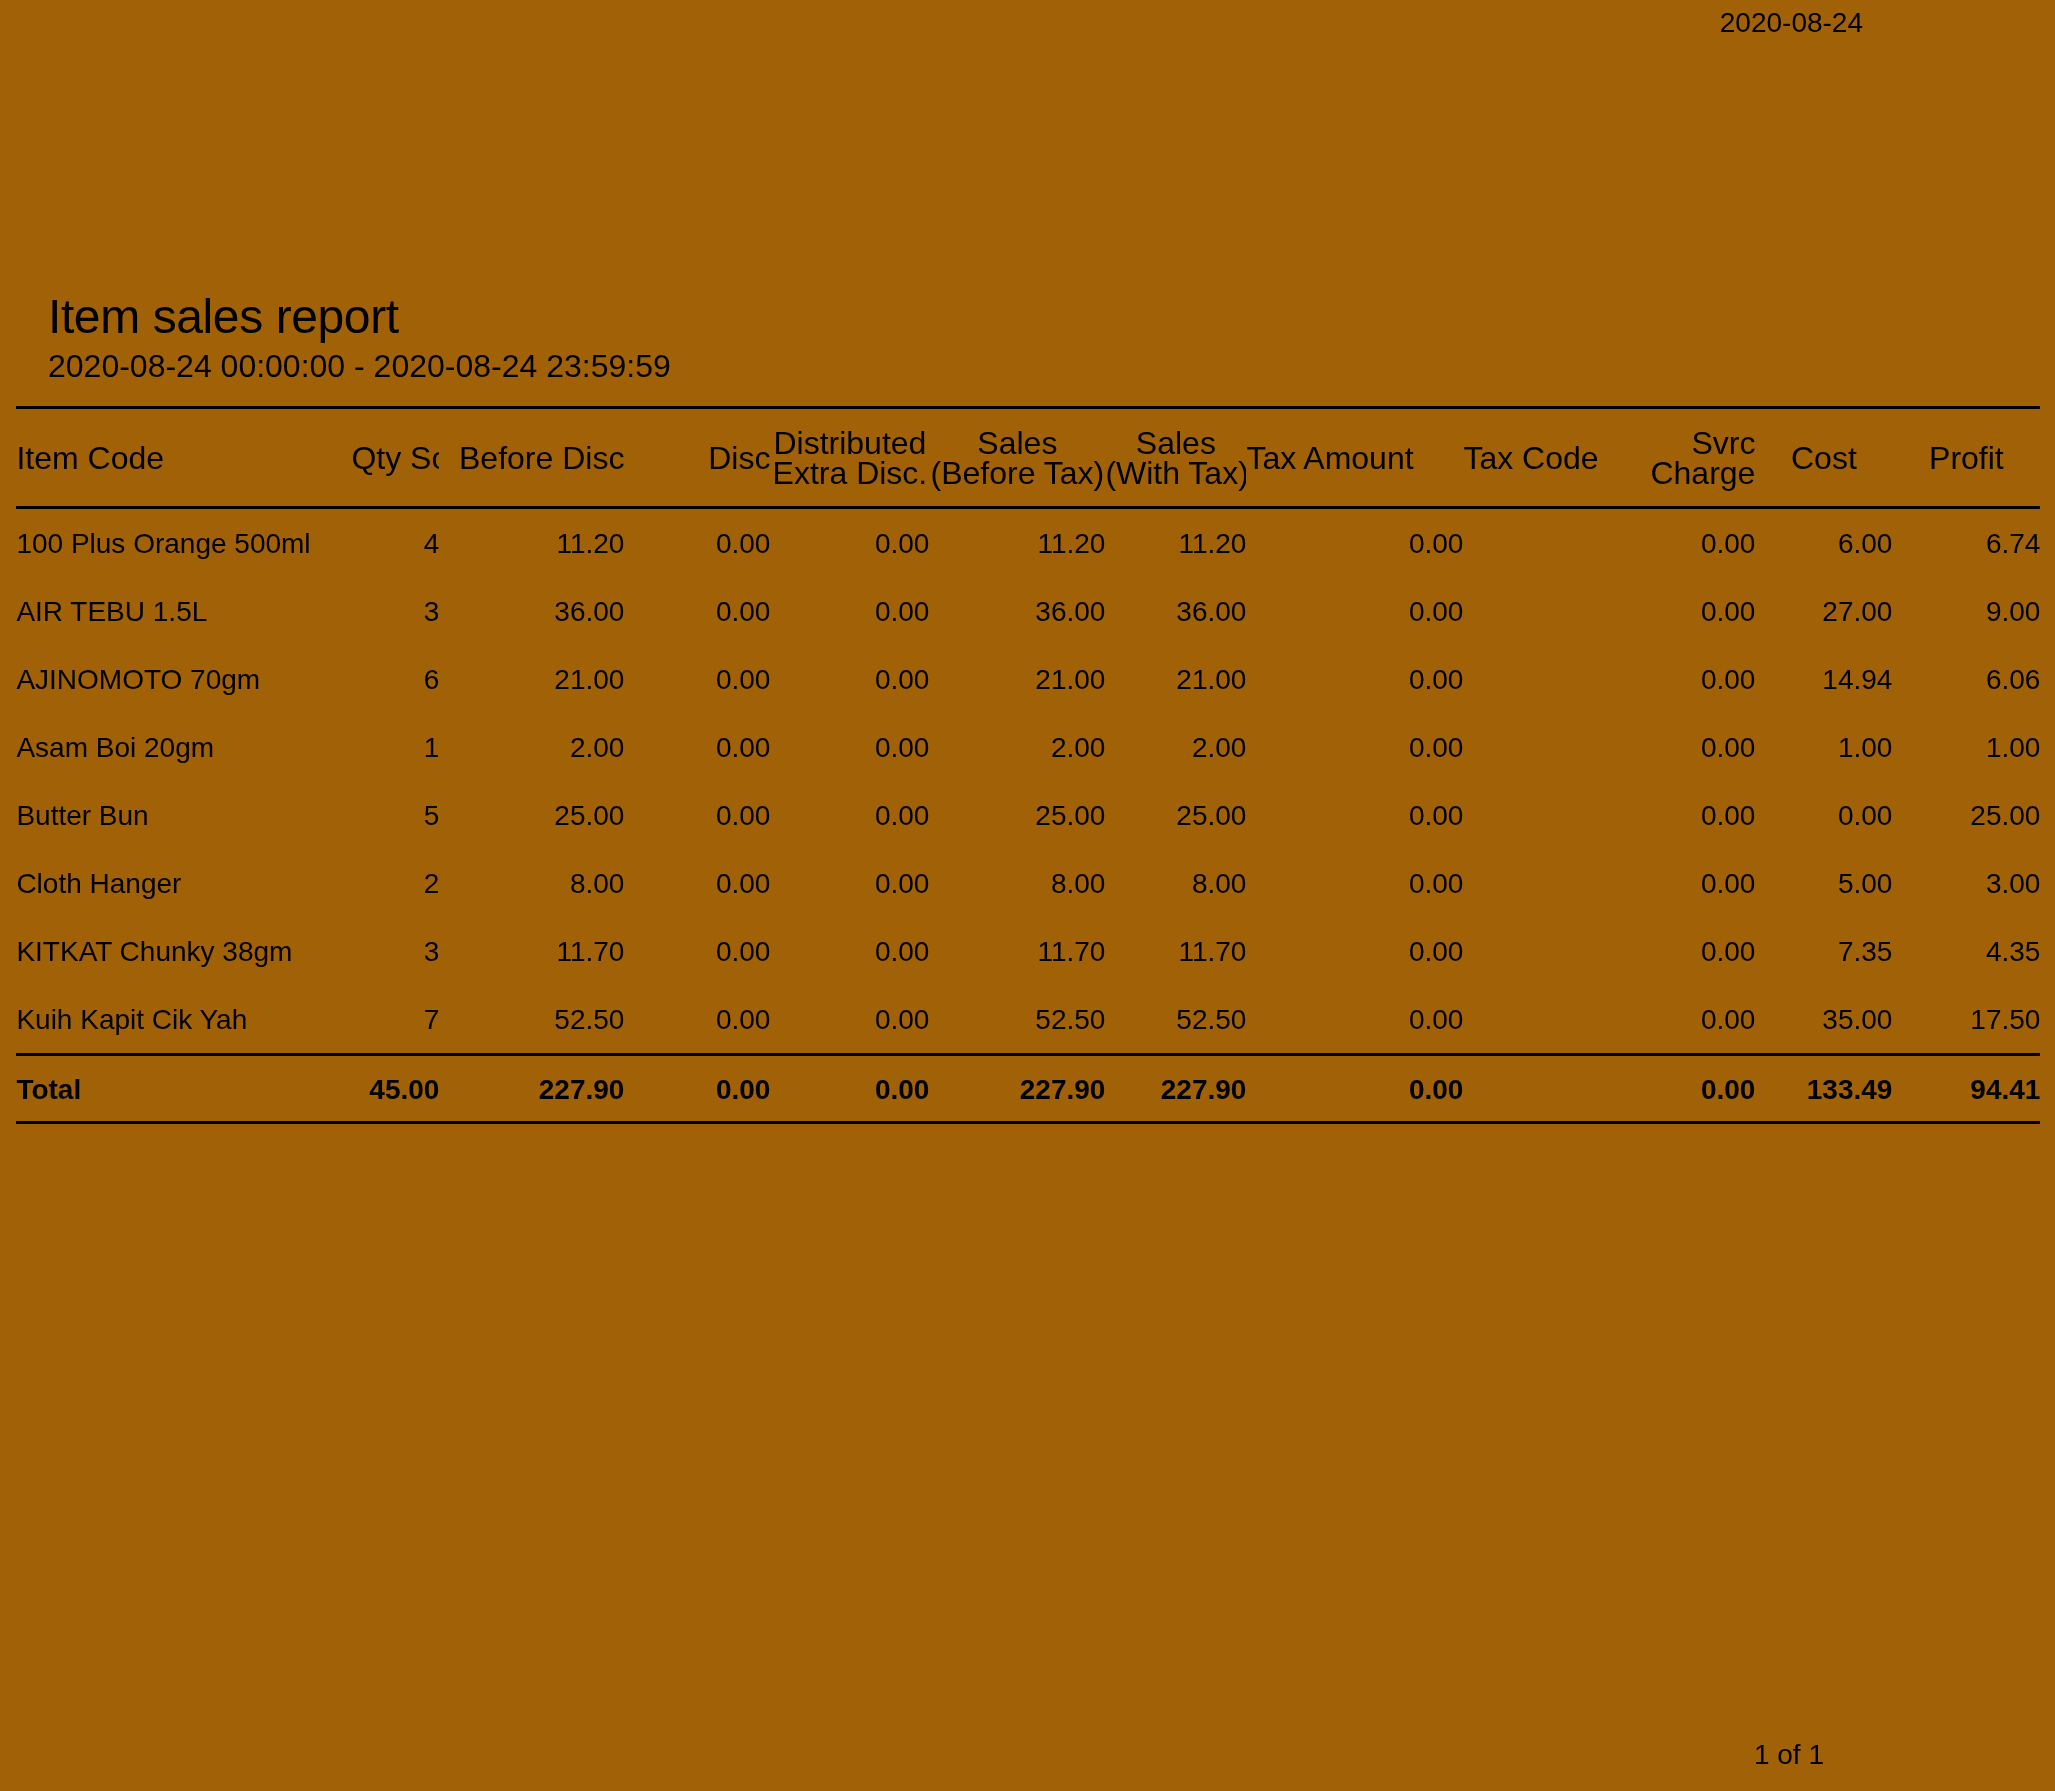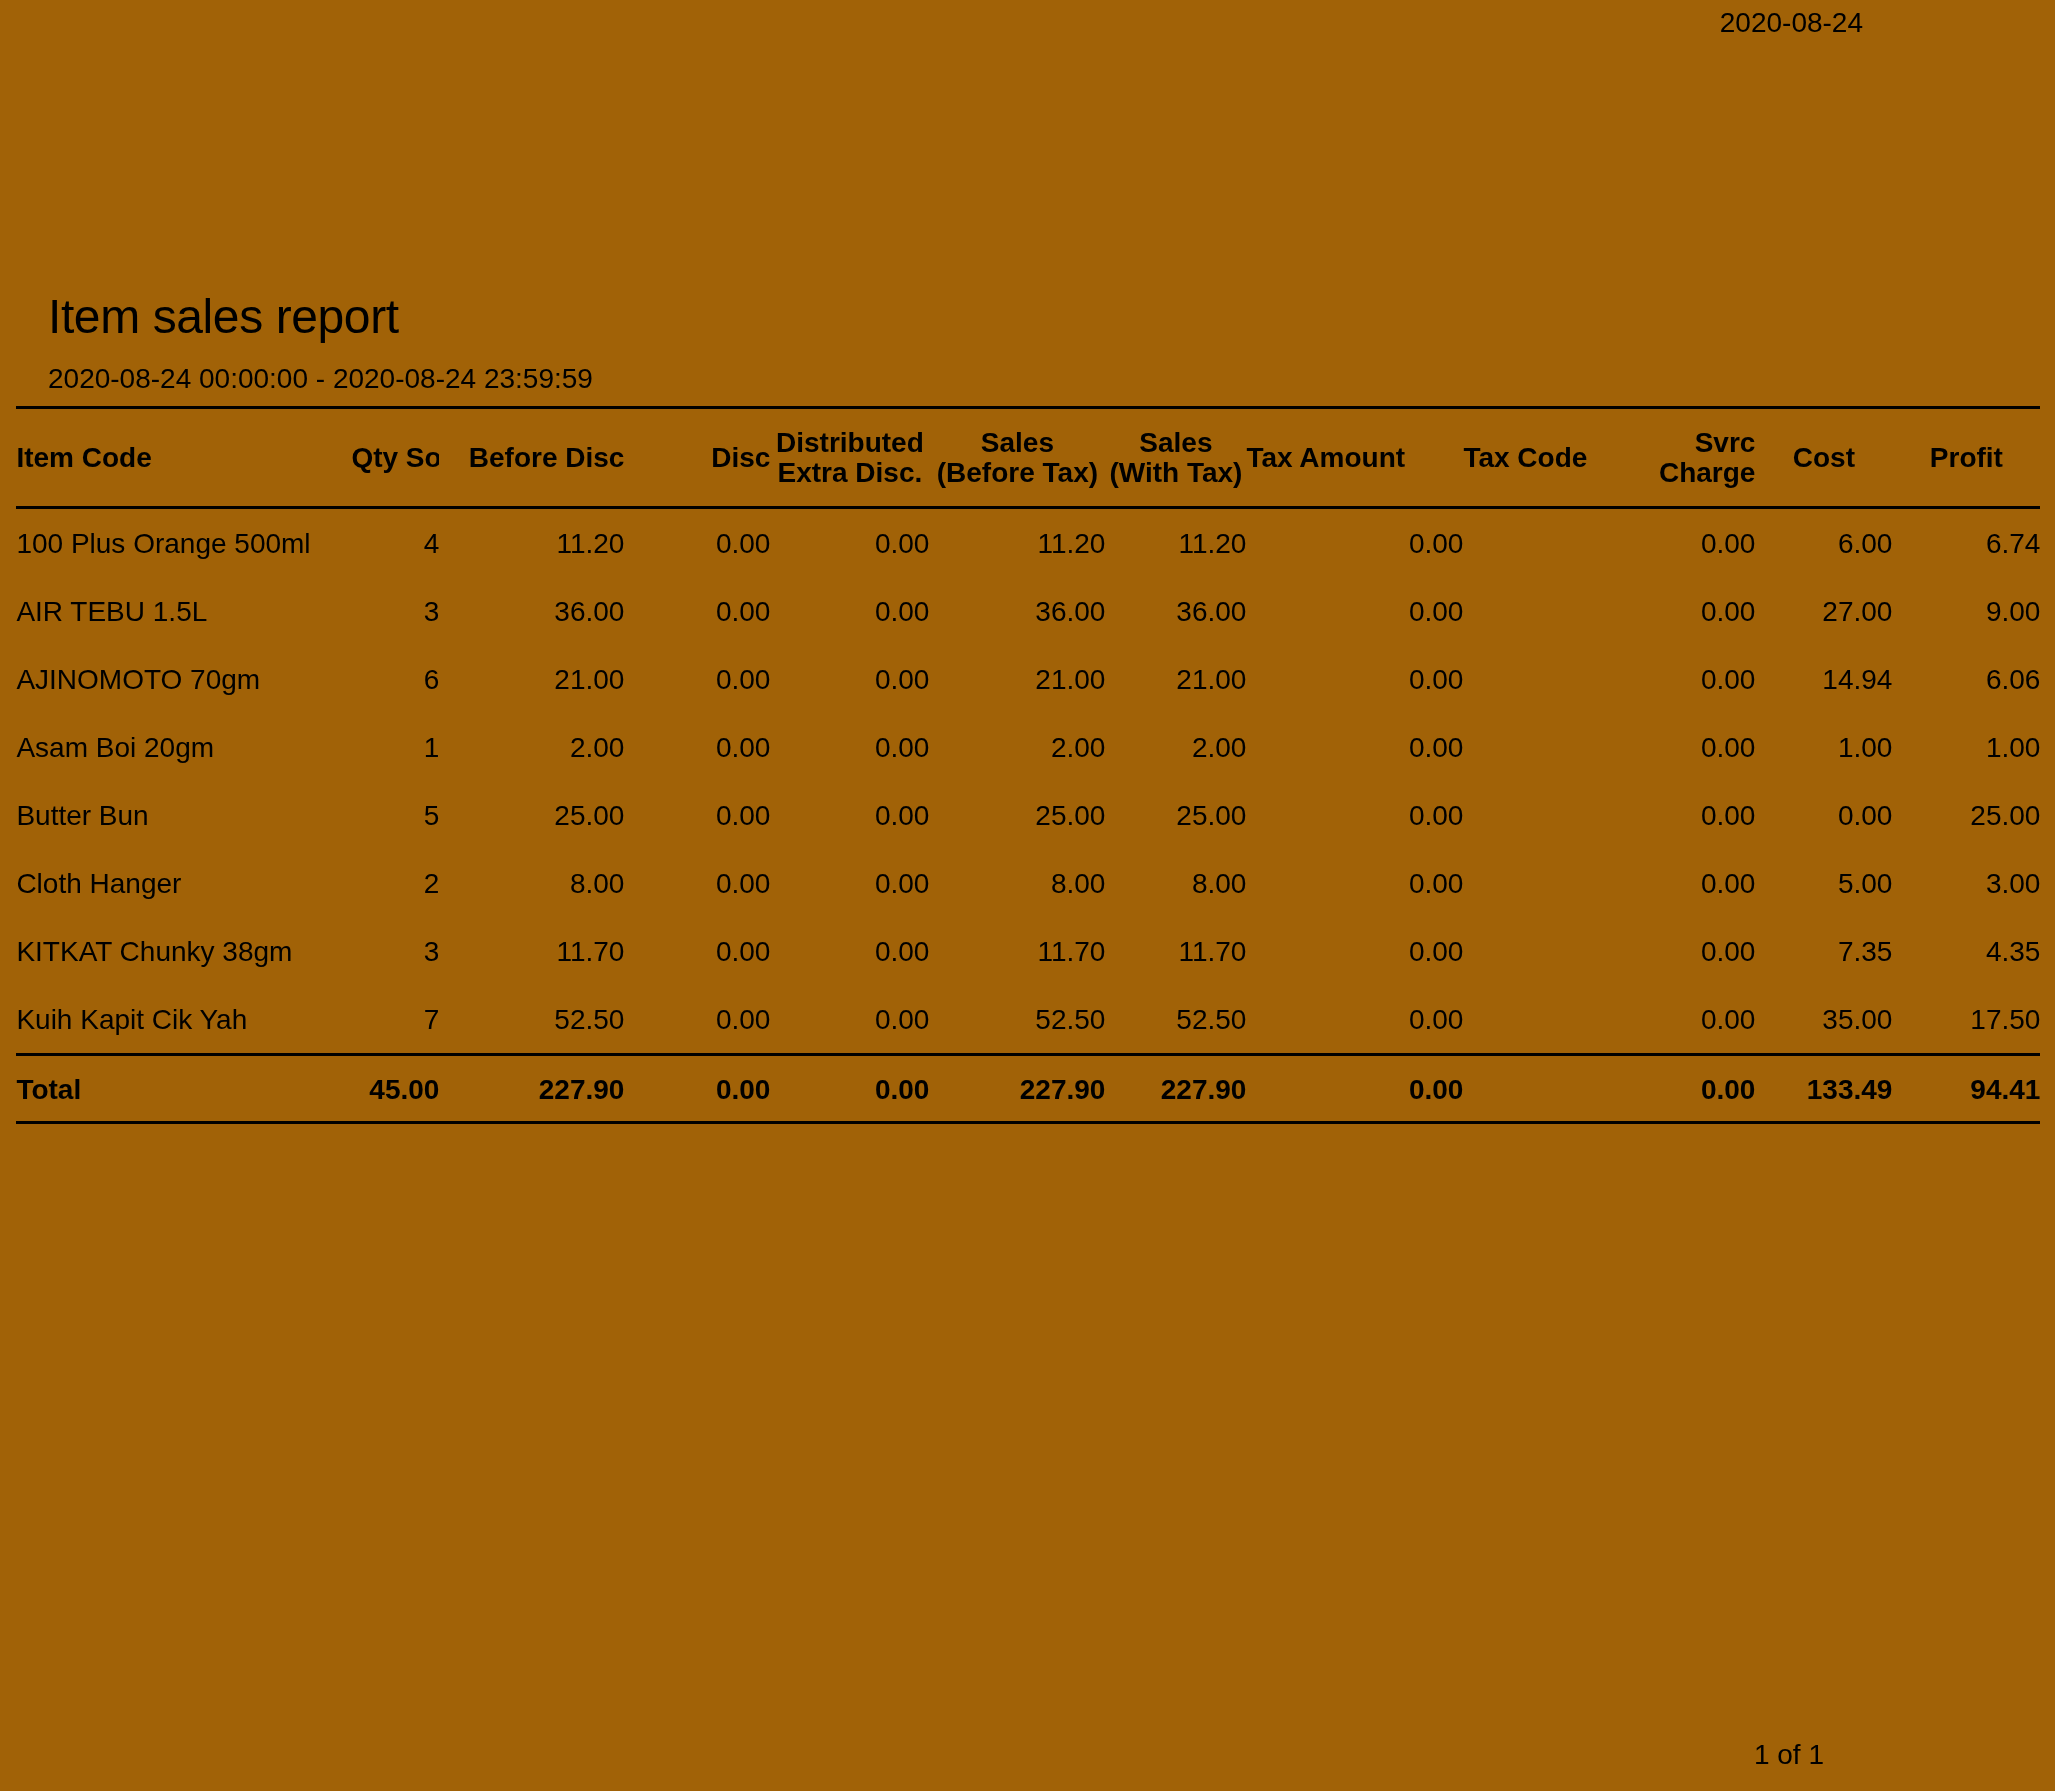--- a/index.html
+++ b/index.html
@@ -38,42 +38,42 @@
   }
   .report-title {
     font-size: 48px;
     line-height: 49px;
     font-weight: 400;
     letter-spacing: -0.4px;
     white-space: nowrap;
     margin-top: 17px;
   }
   .report-subtitle {
-    font-size: 28px;
+    font-size: 32px;
     line-height: 37px;
-    margin-top: 19px;
+    margin-top: 7px;
     white-space: nowrap;
   }
 
   
   .table-wrap {
     position: absolute;
     left: 16.4px;
     top: 406px;
     width: 2023px;
   }
   table.report {
     width: 100%;
     border-collapse: collapse;
     table-layout: fixed;
     font-size: 26px;
   }
   table.report thead th {
-    font-weight: bold;
-    font-size: 28px;
+    font-weight: normal;
+    font-size: 32px;
     line-height: 31px;
     padding: 19.4px 0 18px 0;
     vertical-align: middle;
     border-top: 3.7px solid #000;
     border-bottom: 3.7px solid #000;
     white-space: nowrap;
     overflow: hidden;
   }
   table.report thead th.num { text-align: right; }
   table.report thead th.txt { text-align: left; }

